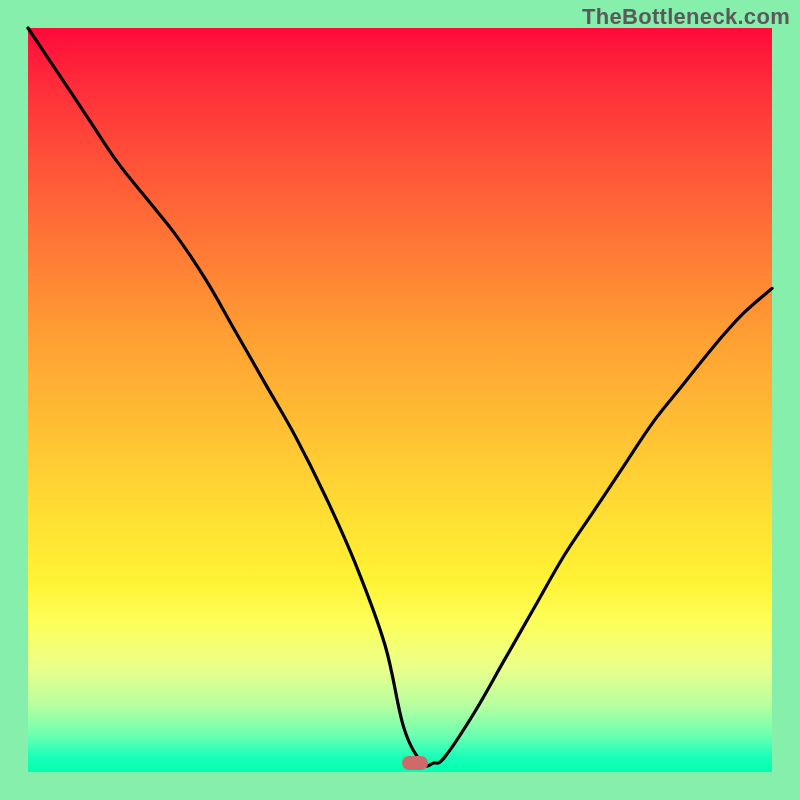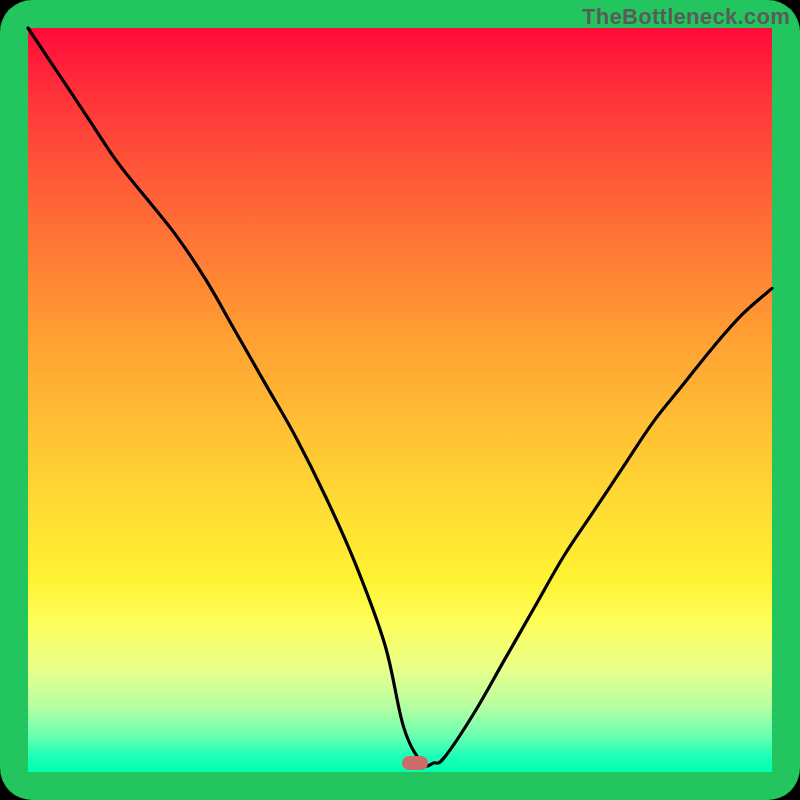--- a/index.html
+++ b/index.html
@@ -8,22 +8,21 @@
     width: 800px;
     height: 800px;
     background: #000;
     overflow: hidden;
     font-family: Arial, Helvetica, sans-serif;
   }
   .stage {
     position: relative;
     width: 800px;
     height: 800px;
-    background: #22c55e;
-    border-radius: 32px;
+    background: #86efac;
   }
   
   .plot {
     position: absolute;
     left: 28px;
     top: 28px;
     width: 744px;   
     height: 744px;
     
     background: linear-gradient(

